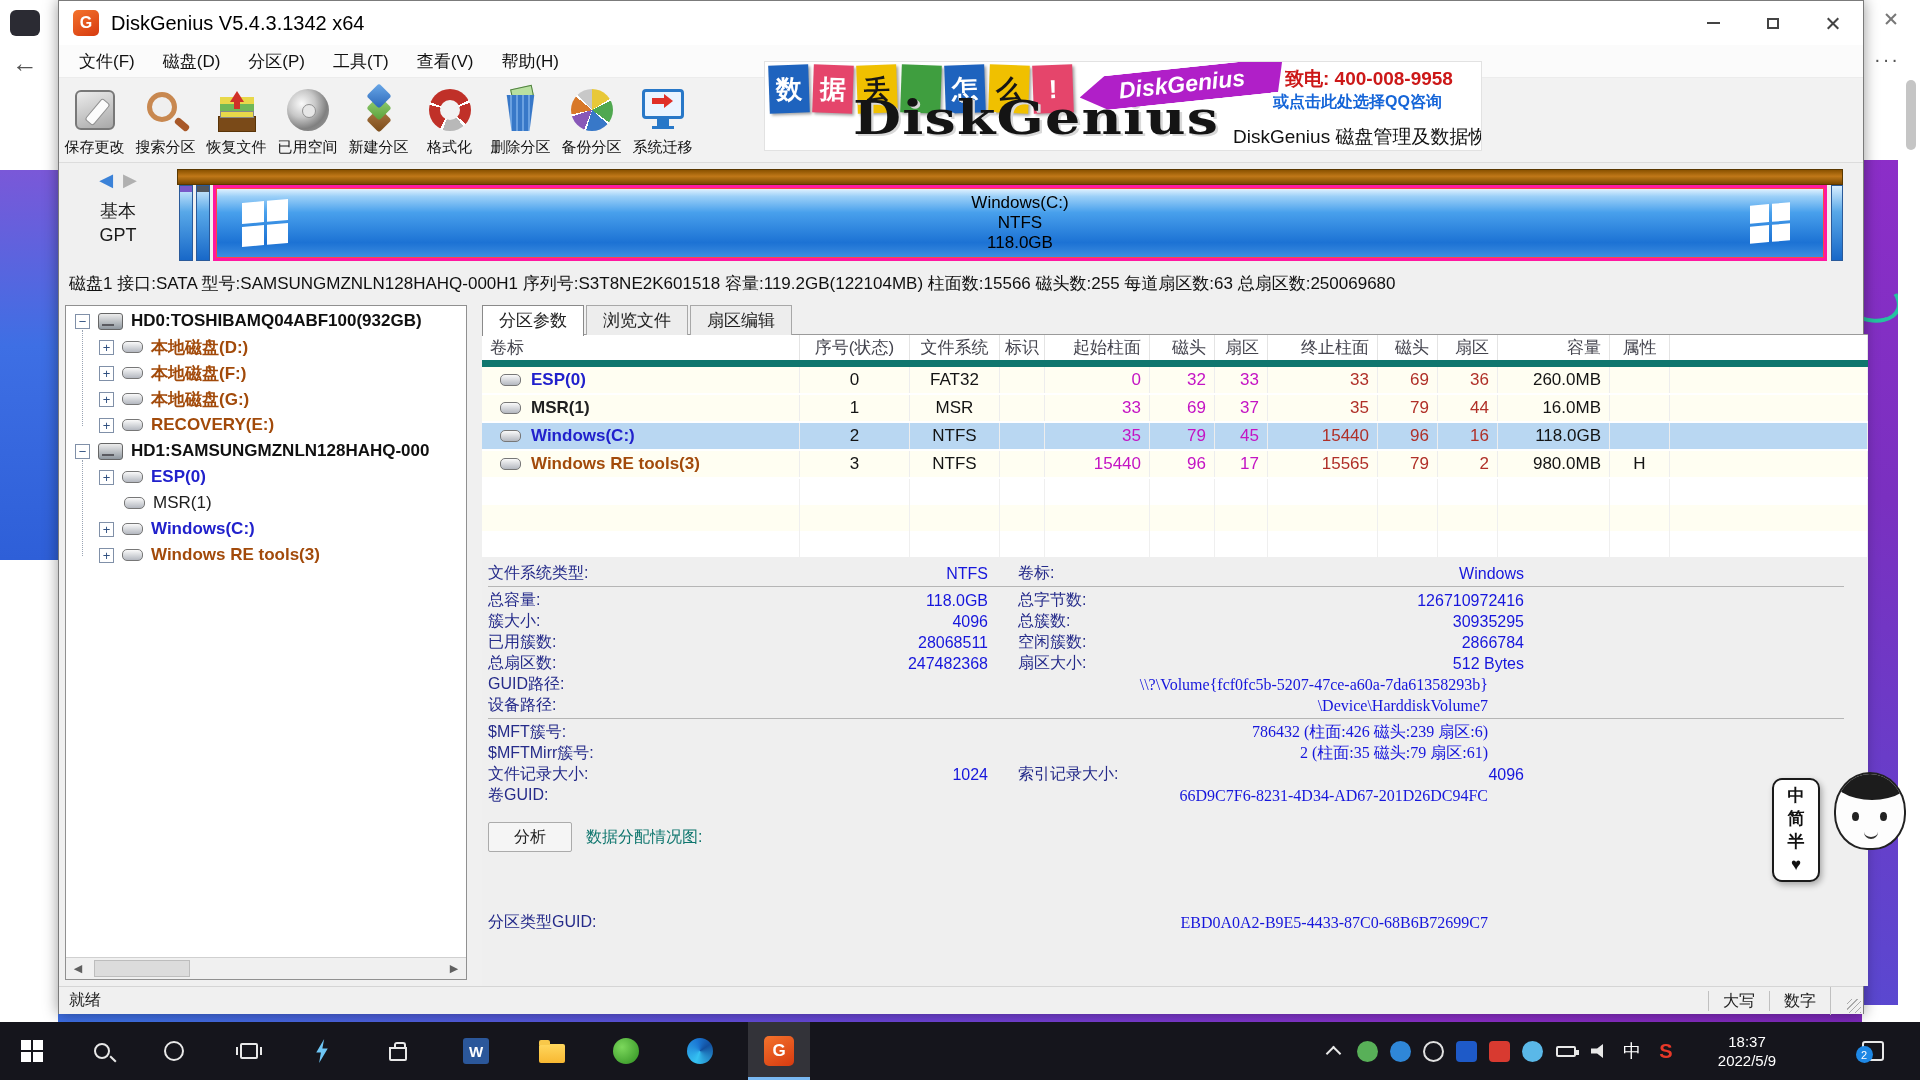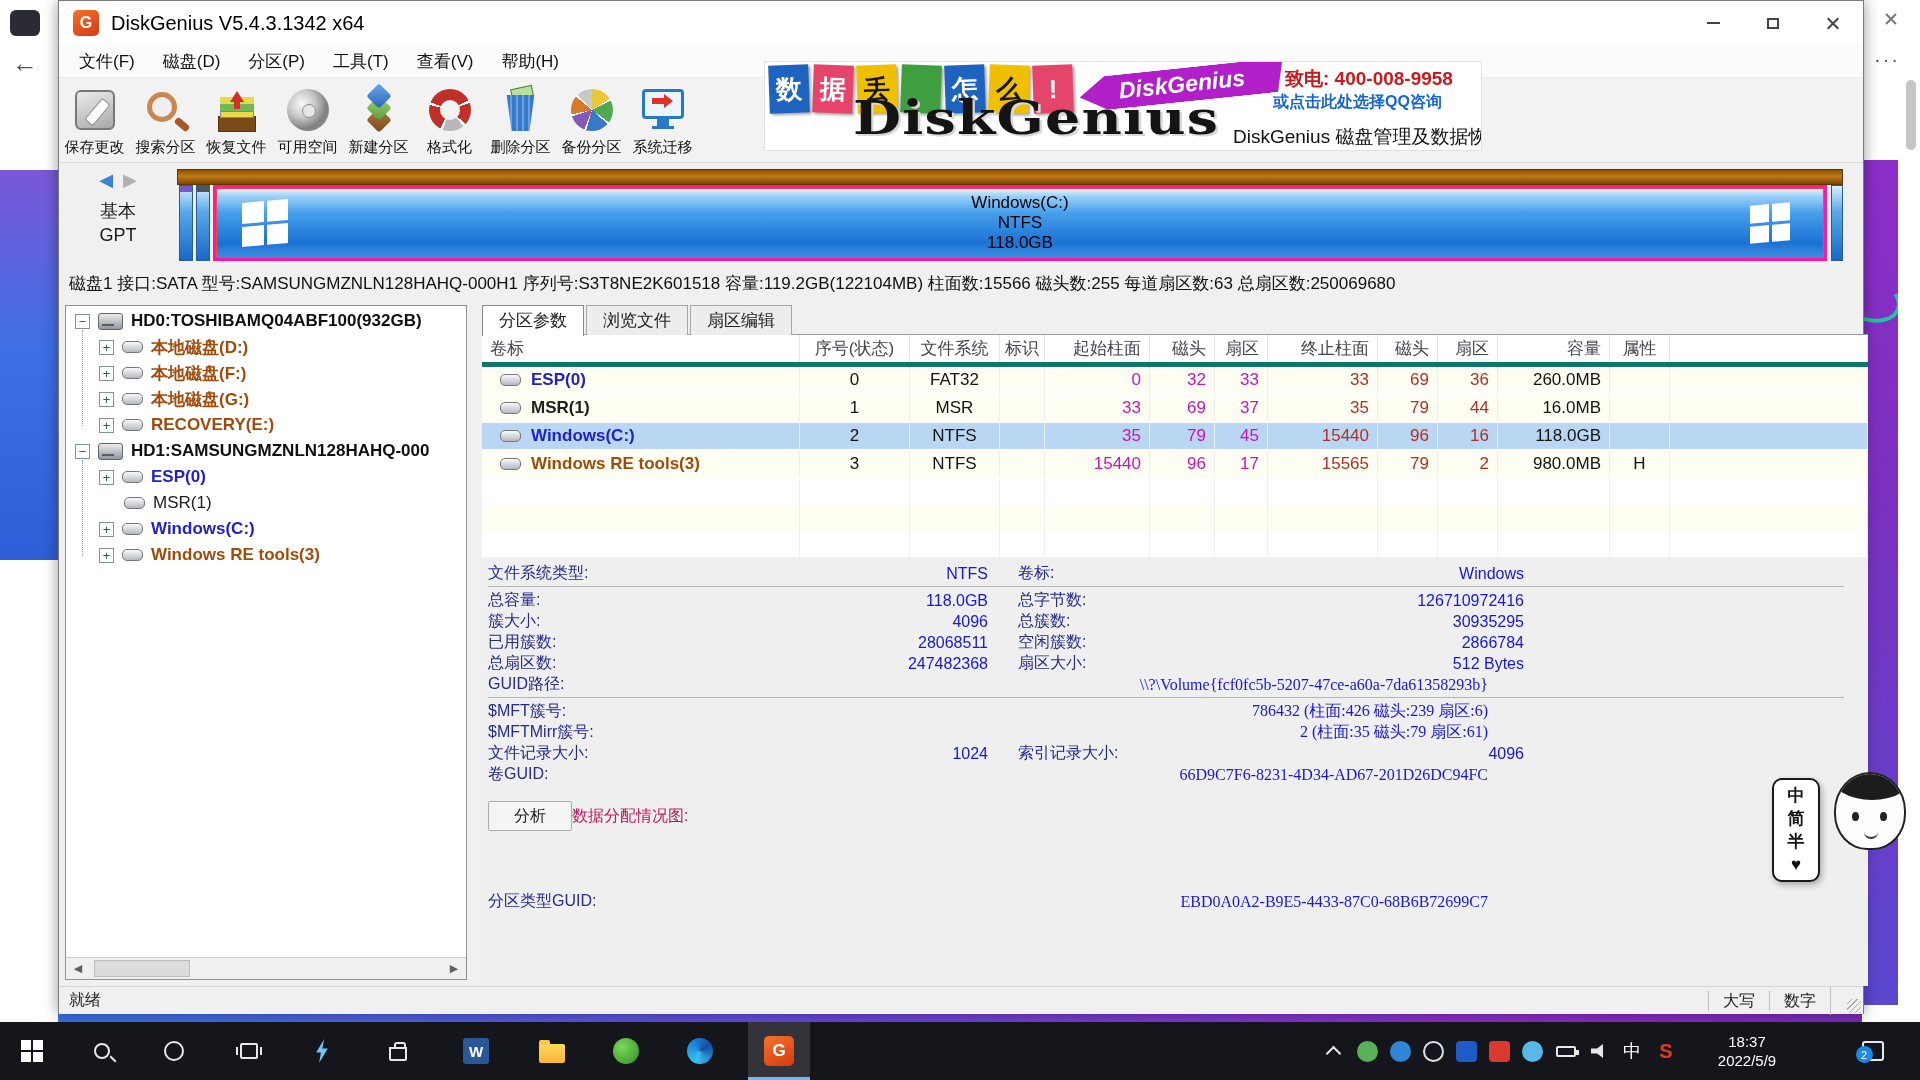--- a/index.html
+++ b/index.html
@@ -185,21 +185,21 @@
   .hs-thumb { position:absolute; left:4px; top:2px; width:96px; height:17px; background:#dcdcdc; border:1px solid #bdbdbd; }
 
   .rightpanel { position:absolute; left:423px; top:0; width:1386px; height:687px; }
   .tabsrow { position:absolute; left:0; top:6px; width:100%; height:30px; border-bottom:1px solid #9a9a9a; display:flex; }
   .tab { height:30px; line-height:30px; padding:0 16px; font-size:17px; text-align:center;
     background:#ededed; border:1px solid #a8a8a8; border-bottom:none; margin-right:2px; color:#202020; }
   .tab.active { background:#fff; height:31px; z-index:2; border-color:#8a8a8a; }
 
   .ptable { position:absolute; left:0; top:36px; width:100%; }
   .trow { display:flex; height:28px; align-items:center; font-size:17px; }
-  .thead { height:32px; background:#fff; border-bottom:5px solid #0f766e; color:#44444e; }
+  .thead { height:32px; background:#fff; border-bottom:7px solid #0f766e; color:#44444e; }
   .thead .td { border-right:1px solid #e4e4e4; height:100%; display:flex; align-items:center; }
   .td { flex:none; padding:0 8px; overflow:hidden; white-space:nowrap; }
   .c0{width:318px;} .c1{width:110px; justify-content:center; text-align:center;}
   .c2{width:90px; justify-content:center; text-align:center;} .c3{width:45px; justify-content:center; text-align:center;}
   .c4{width:105px; justify-content:flex-end; text-align:right;} .c5{width:65px; justify-content:flex-end; text-align:right;}
   .c6{width:53px; justify-content:flex-end; text-align:right;} .c7{width:110px; justify-content:flex-end; text-align:right;}
   .c8{width:60px; justify-content:flex-end; text-align:right;} .c9{width:60px; justify-content:flex-end; text-align:right;}
   .c10{width:112px; justify-content:flex-end; text-align:right;} .c11{width:60px; justify-content:center; text-align:center;}
   .cfill{flex:1;}
   .drow { background:#fffef2; border-bottom:2px solid #fff; }
@@ -216,21 +216,21 @@
   .details { position:absolute; left:0; top:258px; width:100%; height:429px; background:#efefef;
     overflow:hidden; padding:6px 0 0 6px; font-size:16px; }
   .d-row { display:flex; height:21px; align-items:center; width:1036px; }
   .d-l1 { width:180px; color:#252b8a; } .d-v1 { width:320px; text-align:right; color:#1616dc; }
   .d-v1.wide { width:820px; text-align:right;font-family:Liberation Serif, serif; }
   .d-l2 { width:195px; margin-left:30px; color:#252b8a; } .d-v2 { width:311px; text-align:right; color:#1616dc; }
   .d-sep { width:1356px; border-bottom:1px solid #b5b5b5; margin:2px 0 3px 0; }
   .d-analyze { margin-top:16px; height:30px; display:flex; align-items:center; }
   .btn-analyze { width:84px; height:30px; background:linear-grad1ient(#fdfdfd,#ededed); background:#f5f5f5;
     border:1px solid #ababab; border-radius:2px; font-size:16px; color:#222; text-align:center; line-height:28px; }
-  .alloc-label { color:#be185d; font-size:16px; }
+  .alloc-label { margin-left:14px; color:#0f766e; font-size:16px; }
   .d-guidrow { margin-top:60px; display:flex; height:21px; align-items:center; width:1036px; }
 
   .statusbar { position:absolute; left:0; top:985px; width:1804px; height:28px; background:#f0f0f0;
     border-top:1px solid #d5d5d5; display:flex; align-items:center; font-size:16px; color:#222; }
   .sb-ready { padding-left:10px; flex:none; }
   .sb-fill { flex:1; }
   .sb-cell { width:61px; text-align:center; border-left:1px solid #c0c0c0; height:20px; line-height:20px; }
   .sb-grip { width:33px; height:28px; position:relative; border-left:1px solid #c0c0c0; }
   .sb-grip::after { content:""; position:absolute; right:2px; bottom:2px; width:14px; height:14px;
     background:repeating-linear-gradient(135deg,transparent 0 3px,#aaa 3px 4px); }
@@ -359,21 +359,21 @@
             <i class="layers"></i>
             <i class="arrow"></i>
           </span>
       </div>
       <div class="tb-label">恢复文件</div>
     </div>
     <div class="tb-btn">
       <div class="tb-icon">
           <i class="ic-disc"></i>
         </div>
-      <div class="tb-label">可用空间</div>
+      <div class="tb-label">已用空间</div>
     </div>
     <div class="tb-btn">
       <div class="tb-icon">
           <span class="ic-new">
             <i></i>
             <i></i>
             <i></i>
           </span>
         </div>
       <div class="tb-label">新建分区</div>
@@ -707,20 +707,24 @@
         <div class="d-row">
             <span class="d-l1">总扇区数:</span>
             <span class="d-v1">247482368</span>
             <span class="d-l2">扇区大小:</span>
             <span class="d-v2">512 Bytes</span>
           </div>
         <div class="d-row">
             <span class="d-l1">GUID路径:</span>
             <span class="d-v1 wide">\\?\Volume{fcf0fc5b-5207-47ce-a60a-7da61358293b}</span>
           </div>
+        <div class="d-row">
+            <span class="d-l1">设备路径:</span>
+            <span class="d-v1 wide">\Device\HarddiskVolume7</span>
+          </div>
         <div class="d-sep"></div>
         <div class="d-row">
             <span class="d-l1">$MFT簇号:</span>
             <span class="d-v1 wide">786432 (柱面:426 磁头:239 扇区:6)</span>
           </div>
         <div class="d-row">
             <span class="d-l1">$MFTMirr簇号:</span>
             <span class="d-v1 wide">2 (柱面:35 磁头:79 扇区:61)</span>
           </div>
         <div class="d-row">

